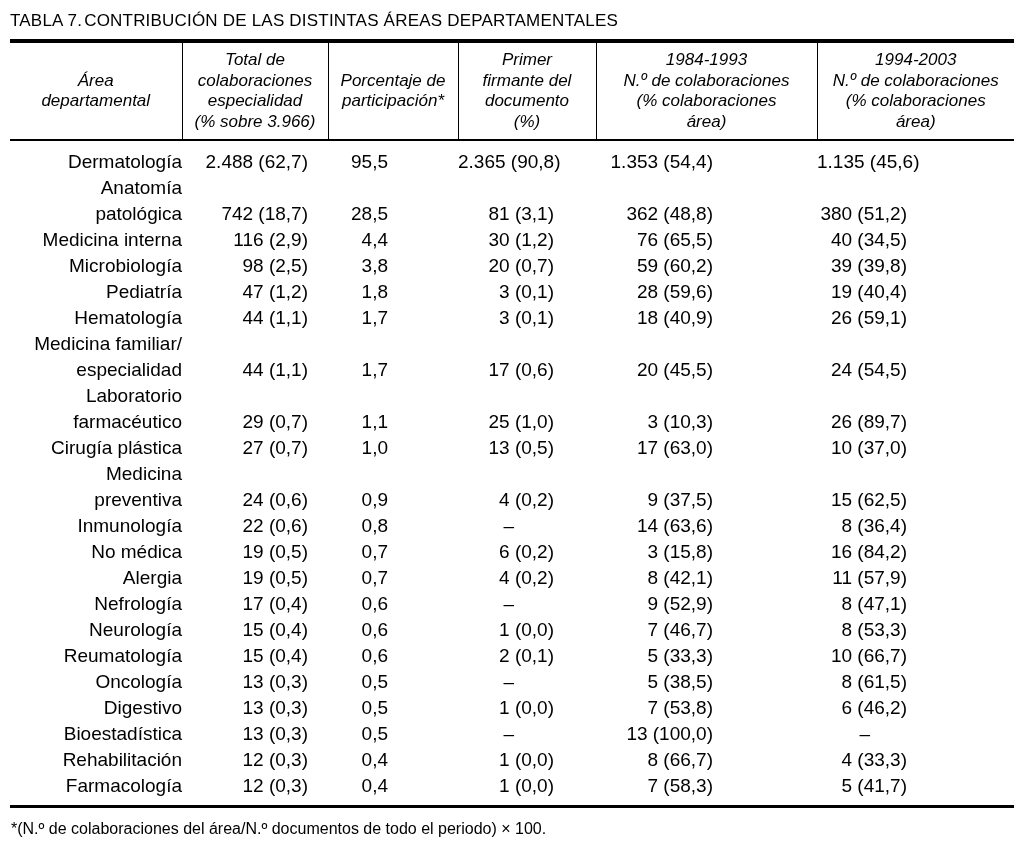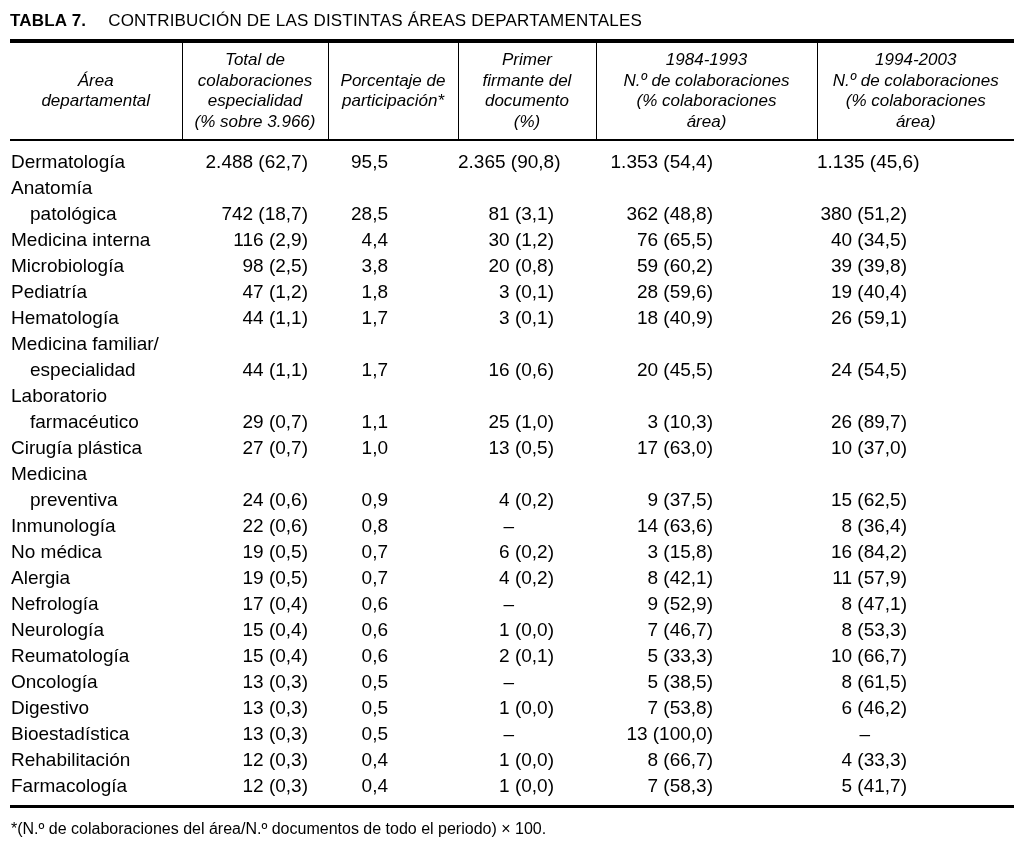--- a/index.html
+++ b/index.html
@@ -19,22 +19,22 @@
   }
   
   .title {
     font-size: 17px;
     line-height: 22px;
     letter-spacing: 0.2px;
     margin: 2px 0 7px 0;
     white-space: nowrap;
   }
   .title-label {
-    font-weight: bold;
-    margin-right: 22px;
+    font-weight: normal;
+    margin-right: 2px;
   }
   
   table.tbl {
     border-collapse: collapse;
     table-layout: fixed;
     width: 1004px;
     border-top: 4px solid #000;
     border-bottom: 3px solid #000;
   }
   col.c1 { width: 172px; }
@@ -61,21 +61,21 @@
   tbody td {
     font-size: 19px;
     line-height: 26px;
     vertical-align: bottom;
     padding: 0;
   }
   tbody tr:first-child td { padding-top: 8px; }
   tbody tr:last-child td  { padding-bottom: 6px; }
 
   td.c1 {
-    text-align: left;
+    text-align: right;
     white-space: pre-line;
     padding-left: 1px;
     margin-left: 6px;
   }
   td.num { text-align: right; white-space: nowrap; }
   td.c2 { padding-right: 20px; }
   td.c3 { padding-right: 70px; }
   td.c4 { padding-right: 42px; }
   td.c5 { padding-right: 104px; }
   td.c6 { padding-right: 107px; }
@@ -158,21 +158,21 @@
     <td class="c3 num">4,4</td>
     <td class="c4 num">30 (1,2)</td>
     <td class="c5 num">76 (65,5)</td>
     <td class="c6 num">40 (34,5)</td>
   </tr>
 
   <tr>
     <td class="c1">Microbiología</td>
     <td class="c2 num">98 (2,5)</td>
     <td class="c3 num">3,8</td>
-    <td class="c4 num">20 (0,8)</td>
+    <td class="c4 num">20 (0,7)</td>
     <td class="c5 num">59 (60,2)</td>
     <td class="c6 num">39 (39,8)</td>
   </tr>
 
   <tr>
     <td class="c1">Pediatría</td>
     <td class="c2 num">47 (1,2)</td>
     <td class="c3 num">1,8</td>
     <td class="c4 num">3 (0,1)</td>
     <td class="c5 num">28 (59,6)</td>
@@ -186,21 +186,21 @@
     <td class="c4 num">3 (0,1)</td>
     <td class="c5 num">18 (40,9)</td>
     <td class="c6 num">26 (59,1)</td>
   </tr>
 
   <tr>
     <td class="c1">Medicina familiar/
  especialidad</td>
     <td class="c2 num">44 (1,1)</td>
     <td class="c3 num">1,7</td>
-    <td class="c4 num">16 (0,6)</td>
+    <td class="c4 num">17 (0,6)</td>
     <td class="c5 num">20 (45,5)</td>
     <td class="c6 num">24 (54,5)</td>
   </tr>
 
   <tr>
     <td class="c1">Laboratorio
  farmacéutico</td>
     <td class="c2 num">29 (0,7)</td>
     <td class="c3 num">1,1</td>
     <td class="c4 num">25 (1,0)</td>

